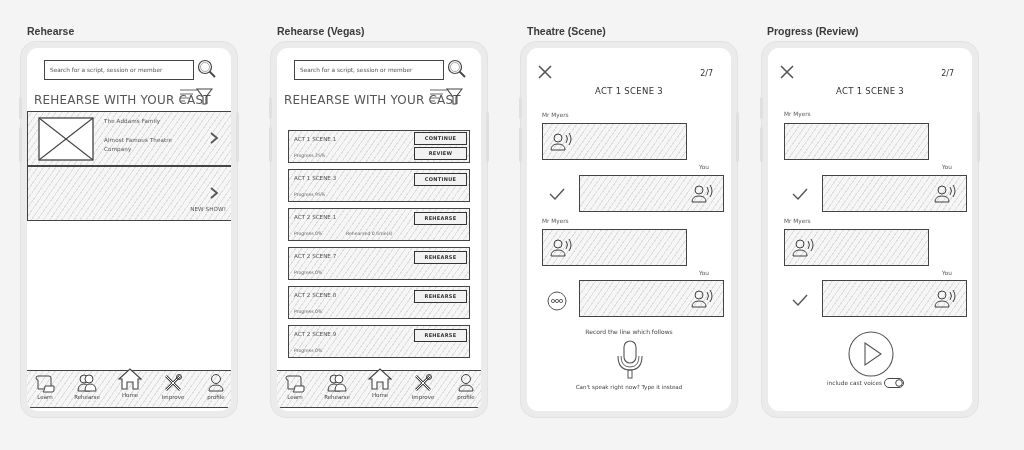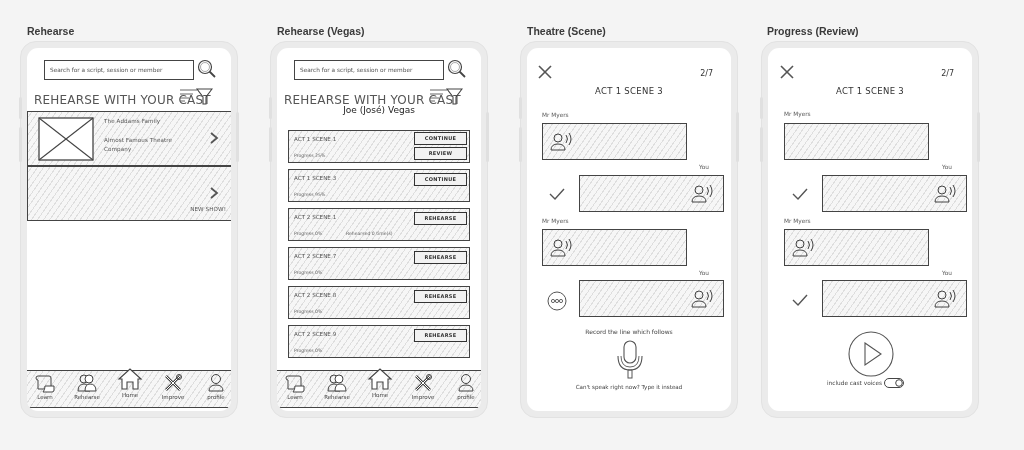--- a/index.html
+++ b/index.html
@@ -282,21 +282,20 @@
       <line x1="13.5" y1="13.5" x2="19" y2="19" stroke="#444" stroke-width="1.8"></line>
     </svg>
     <div class="cast-label" style="left:7px; top:45px;">REHEARSE WITH YOUR CAST</div>
     <svg class="icon" style="left:152px; top:39px;" width="34" height="18" viewBox="0 0 34 18">
       <line x1="1" y1="3" x2="18" y2="3" stroke="#666" stroke-width="1"></line>
       <line x1="1" y1="7" x2="14" y2="7" stroke="#666" stroke-width="1"></line>
       <line x1="1" y1="11" x2="10" y2="11" stroke="#666" stroke-width="1"></line>
       <line x1="1" y1="14" x2="6" y2="14" stroke="#666" stroke-width="1"></line>
       <path d="M18 2 L33 2 L27 10 L27 17 L24 17 L24 10 Z" fill="none" stroke="#444" stroke-width="1.1"></path>
     </svg>
-    <div style="position:absolute; left:0; right:0; top:57px; text-align:center; font-size:9px; color:#222;">Joe (José) Vegas</div>
 
     <div class="scene-card hatch" style="top:82px;">
       <div class="sc-title">ACT 1 SCENE 1</div>
       <div class="sc-progress">Progress 25%</div>
       <div class="sc-btn" style="top:1px;">CONTINUE</div>
       <div class="sc-btn" style="top:16px;">REVIEW</div>
     </div>
     <div class="scene-card hatch" style="top:121px;">
       <div class="sc-title">ACT 1 SCENE 3</div>
       <div class="sc-progress">Progress 95%</div>

